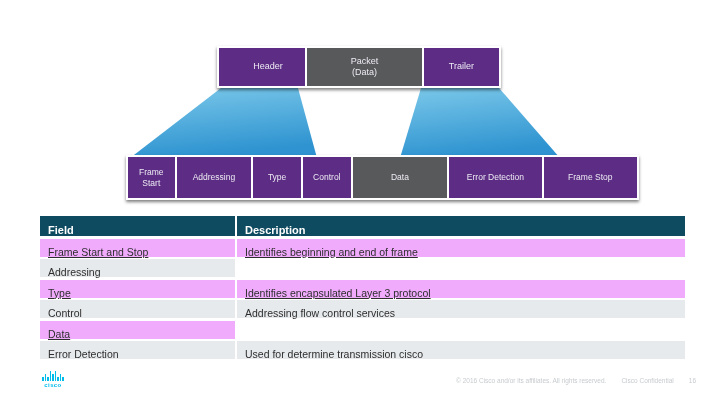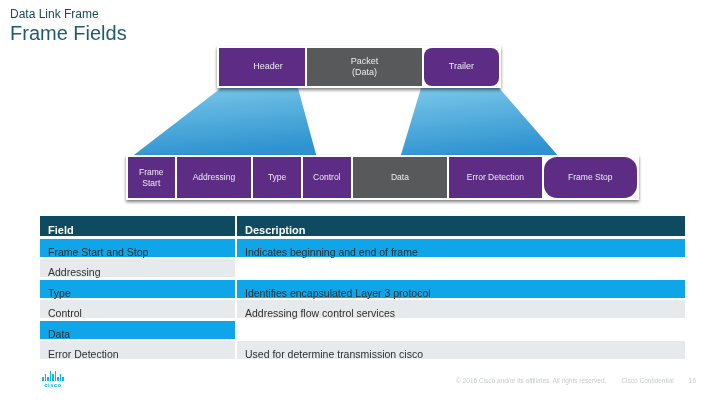--- a/index.html
+++ b/index.html
@@ -20,51 +20,47 @@
   .top-row{left:217px;top:46px;width:284px;height:42px;}
   .bottom-row{left:126px;top:155px;width:513px;height:45px;}
   .dbox{
     display:flex;flex-direction:column;align-items:center;justify-content:center;
     color:#edebf3;text-align:center;line-height:1.25;
   }
   .top-row .dbox{font-size:9px;}
   .bottom-row .dbox{font-size:8.5px;padding:0 1px;}
   .purple{background:#5d2c85;}
   .gray{background:#58595b;}
-  .b0{flex:77;padding-left:12px;} .b1{flex:119;text-align:right;} .b2{flex:78;border-radius:8px;}
-  .c0{flex:38;} .c1{flex:62;} .c2{flex:39;} .c3{flex:39;} .c4{flex:79;} .c5{flex:77;} .c6{flex:78;border-radius:13px;}
+  .b0{flex:77;padding-left:12px;} .b1{flex:119;text-align:right;} .b2{flex:78;}
+  .c0{flex:38;} .c1{flex:62;} .c2{flex:39;} .c3{flex:39;} .c4{flex:79;} .c5{flex:77;} .c6{flex:78;}
   
   .ftable{position:absolute;left:40px;top:216px;width:645px;z-index:2;}
   .trow{display:flex;gap:2px;margin-bottom:2.5px;}
   .tcell{display:flex;align-items:center;box-sizing:border-box;padding:8px 0 0 8px;}
   .col-field{width:195px;flex:0 0 195px;}
   .col-desc{flex:1;text-align:right;}
   .thead .tcell{background:#0e4a60;color:#ffffff;font-weight:bold;font-size:11px;height:20px;}
   .tbody-row .tcell{font-size:10.5px;color:#2e2e2e;height:18px;}
-  .tbody-row.dark .tcell{background:#0ea5e9;}
+  .tbody-row.dark .tcell{background:#f0abfc;text-decoration:underline;}
   .tbody-row.light .tcell{background:#e7eaec;}
   
   .logo{position:absolute;left:40px;top:371px;width:26px;text-align:center;}
   .logo-bars{display:flex;align-items:flex-end;justify-content:center;gap:1px;height:10px;}
   .logo-bars i{display:block;width:1.5px;background:#00bceb;}
   .logo-text{font-size:6px;font-weight:bold;color:#00bceb;letter-spacing:0.4px;margin-top:0.5px;}
   .footer-right{
     position:absolute;right:24px;top:377px;display:flex;gap:15px;align-items:baseline;
     font-size:6.5px;color:#c7cbce;
   }
 </style>
 </head>
 <body>
 
 <div class="slide">
 
-  <div class="titles">
-    <div class="kicker">Data Link Frame</div>
-    <div class="title">Frame Fields</div>
-  </div>
 
   <svg class="trapezoids" width="720" height="405" viewBox="0 0 720 405">
     <defs>
       <linearGradient id="bluegrad" x1="0" y1="0" x2="0.25" y2="1">
         <stop offset="0" stop-color="#7cc9ea"></stop>
         <stop offset="1" stop-color="#2e93d0"></stop>
       </linearGradient>
     </defs>
     <polygon points="221,88 298,88 317,158 130,158" fill="url(#bluegrad)"></polygon>
     <polygon points="421,88 499,88 560,158 400,158" fill="url(#bluegrad)"></polygon>
@@ -107,21 +103,21 @@
     </div>
   </div>
 
   <div class="ftable">
     <div class="trow thead">
       <div class="tcell col-field">Field</div>
       <div class="tcell col-desc">Description</div>
     </div>
     <div class="trow tbody-row dark">
       <div class="tcell col-field">Frame Start and Stop</div>
-      <div class="tcell col-desc">Indicates beginning and end of frame</div>
+      <div class="tcell col-desc">Identifies beginning and end of frame</div>
     </div>
     <div class="trow tbody-row light">
       <div class="tcell col-field">Addressing</div>
     </div>
     <div class="trow tbody-row dark">
       <div class="tcell col-field">Type</div>
       <div class="tcell col-desc">Identifies encapsulated Layer 3 protocol</div>
     </div>
     <div class="trow tbody-row light">
       <div class="tcell col-field">Control</div>

